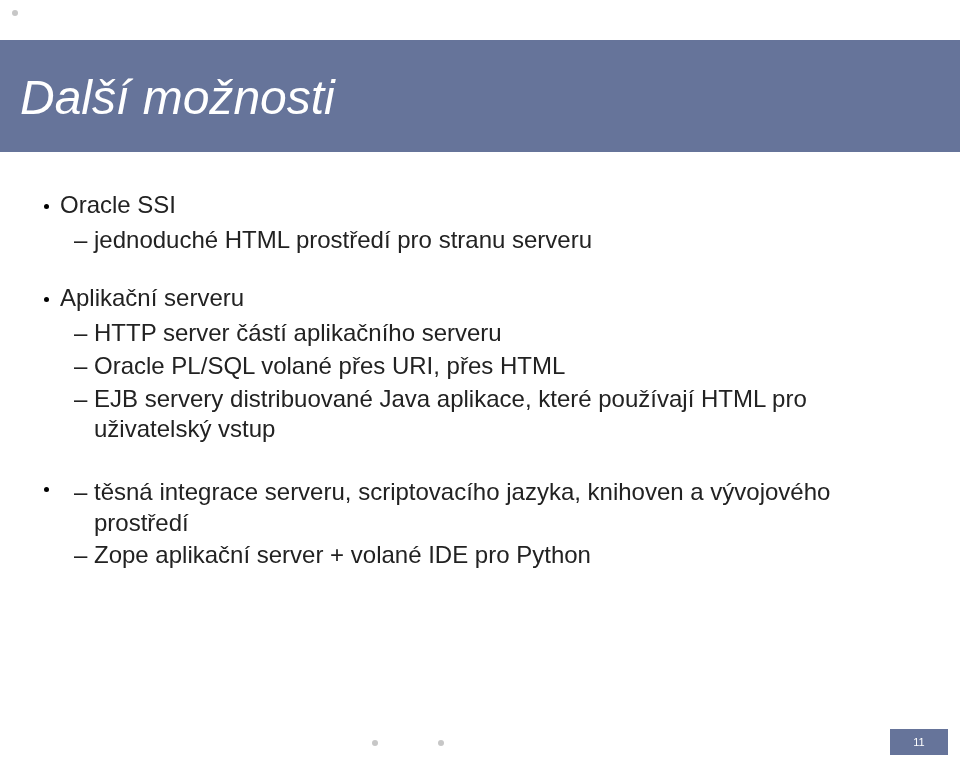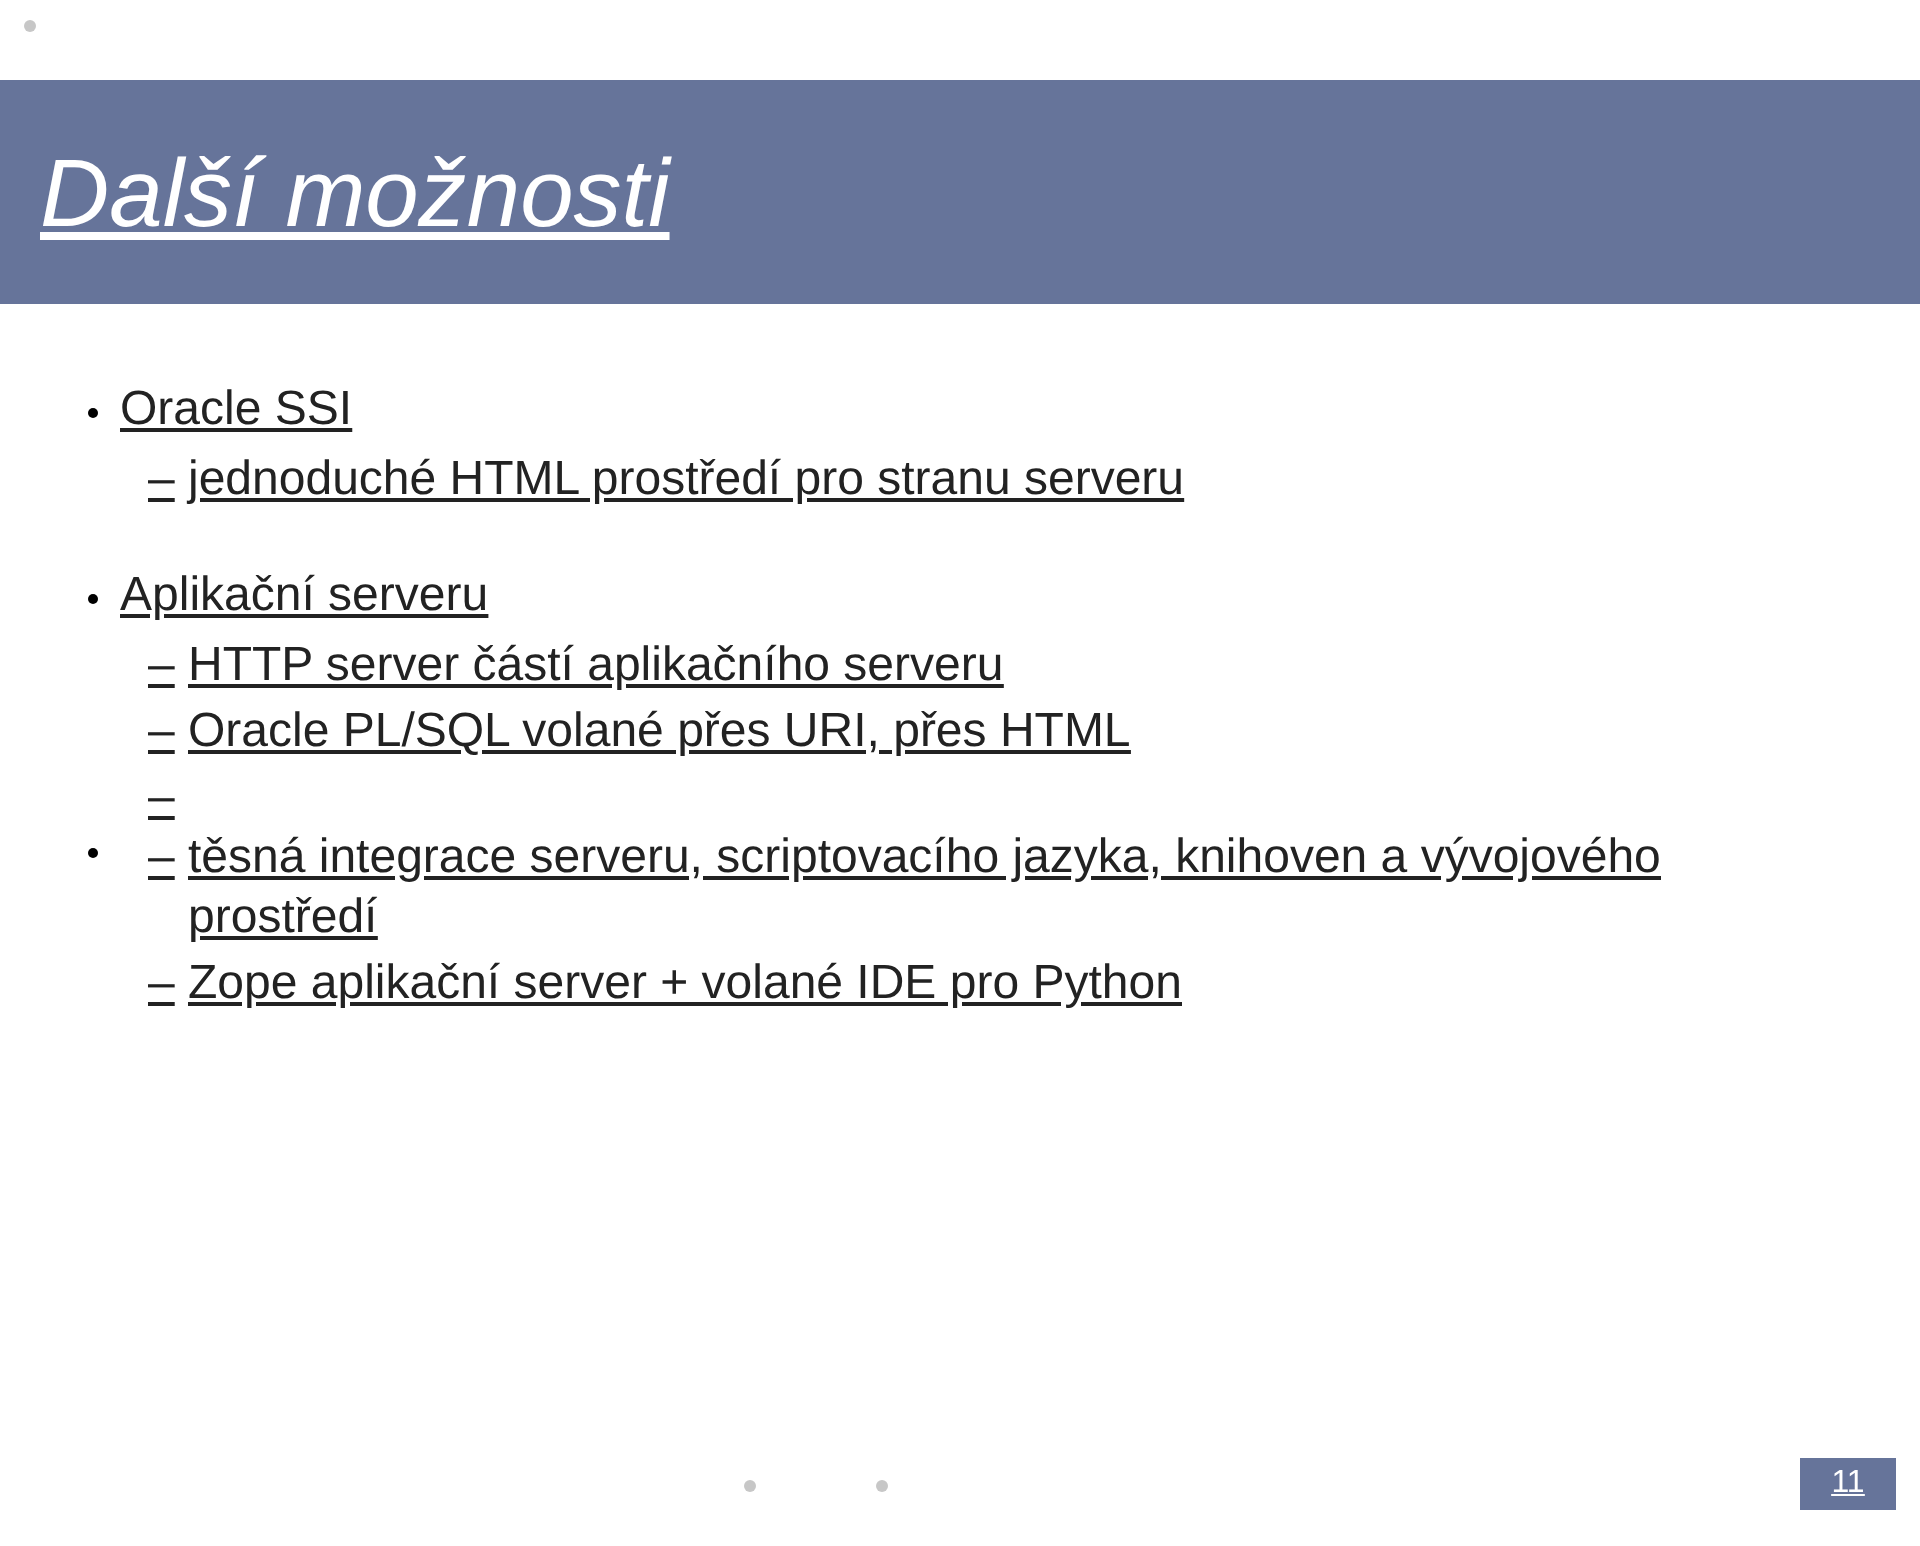--- a/index.html
+++ b/index.html
@@ -1,15 +1,15 @@
 <!DOCTYPE html>
 <html><head>
 <meta charset="utf-8">
 <style>
-  * { box-sizing: border-box; margin: 0; padding: 0; text-decoration: underline; }
+  * { box-sizing: border-box; margin: 0; padding: 0; }
   html, body { width: 960px; height: 773px; background: #fff; font-family: Verdana, Tahoma, sans-serif; position: relative; overflow: hidden; }
 
   .decor-dot {
     position: absolute;
     width: 6px; height: 6px;
     background: #c7c7c7;
     border-radius: 50%;
   }
 
   .title-bar {
@@ -54,25 +54,25 @@
     position: absolute;
     left: -20px; top: 0;
   }
 
   .group-gap { height: 26px; }
 
   .pagenum-box {
     position: absolute;
     right: 12px;
     bottom: 18px;
-    width: 48px;
+    width: 58px;
     height: 26px;
     background: #66749a;
     color: #fff;
-    font-size: 16px;
+    font-size: 11px;
     text-align: center;
     line-height: 26px;
   }
 
   .footer-dot-left { left: 372px; bottom: 27px; }
   .footer-dot-mid  { left: 438px; bottom: 27px; }
 </style>
 </head>
 <body>
 
@@ -103,20 +103,21 @@
   <div class="l2">
     <span class="dash">–</span>
     <span>HTTP server částí aplikačního serveru</span>
   </div>
   <div class="l2">
     <span class="dash">–</span>
     <span>Oracle PL/SQL volané přes URI, přes HTML</span>
   </div>
   <div class="l2">
     <span class="dash">–</span>
+    <span>EJB servery distribuované Java aplikace, které používají HTML pro uživatelský vstup</span>
   </div>
 
   <div class="group-gap"></div>
 
   <div class="l1">
     <span class="dot"></span>
   </div>
   <div class="l2">
     <span class="dash">–</span>
     <span>těsná integrace serveru, scriptovacího jazyka, knihoven a vývojového prostředí</span>

